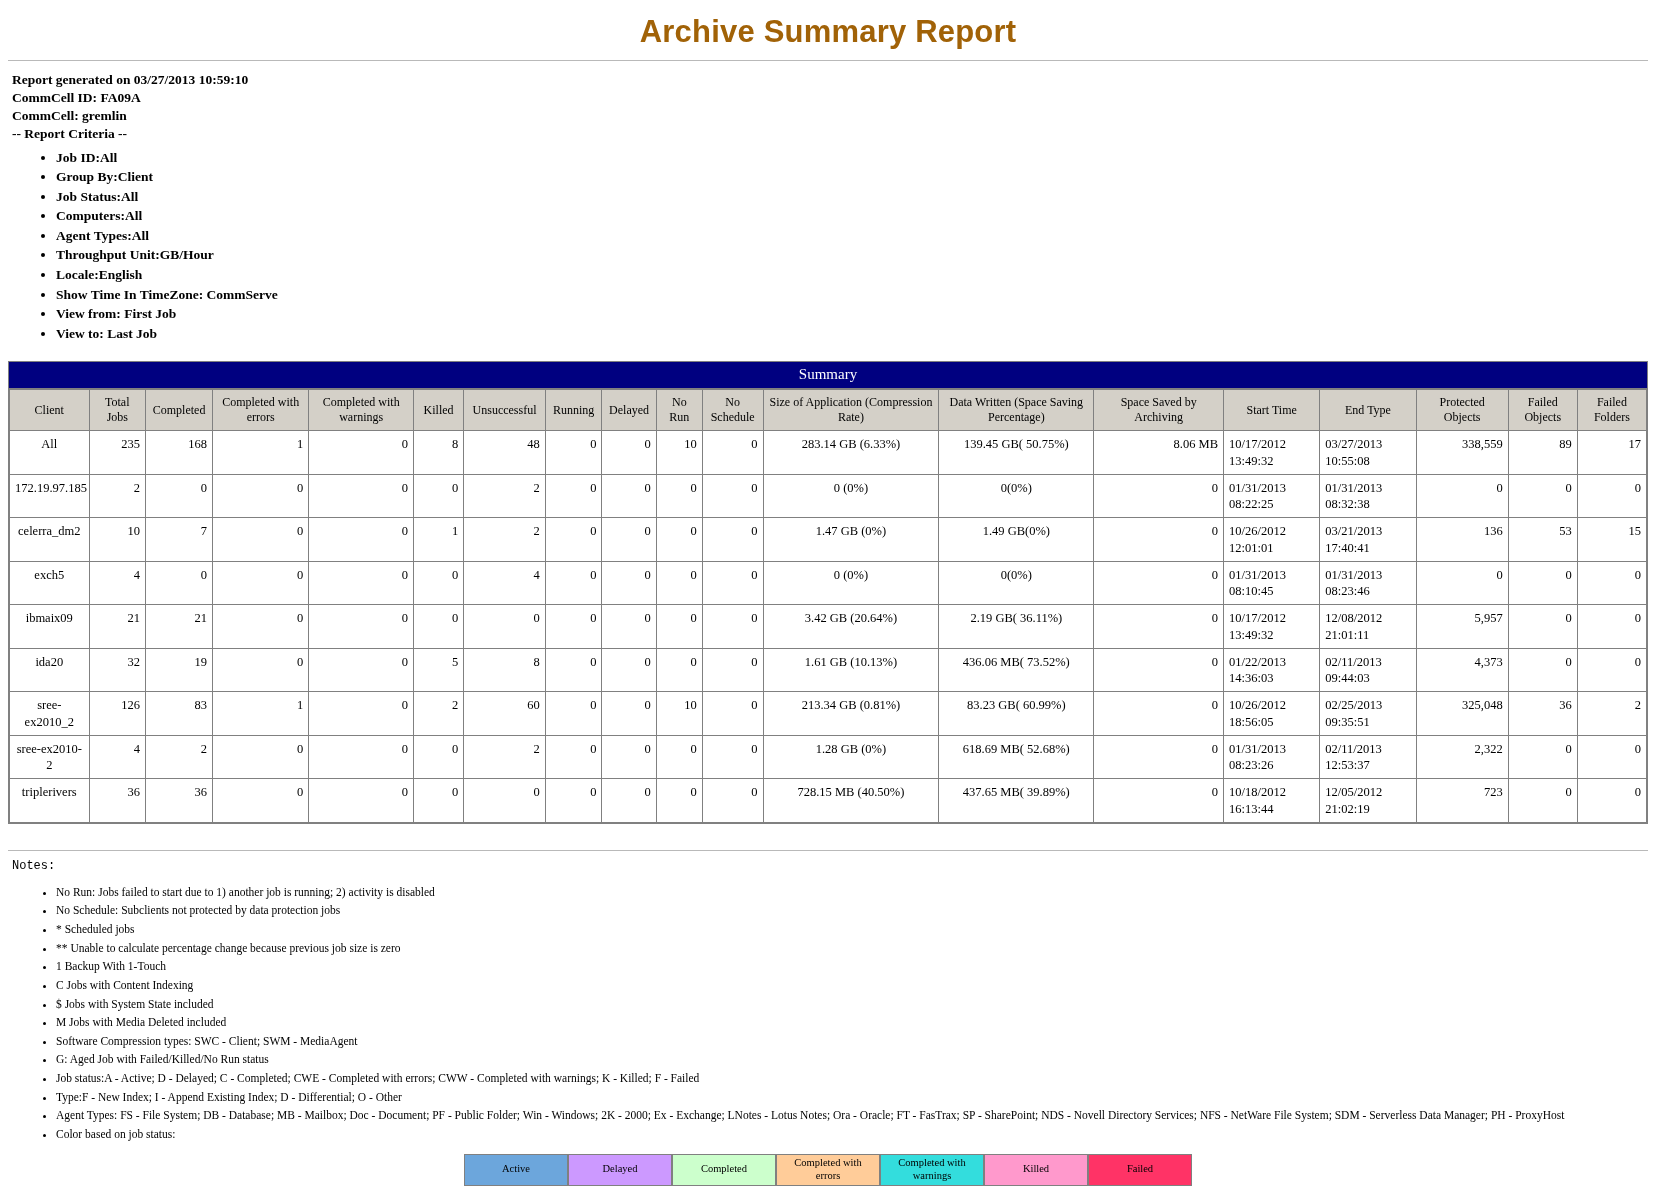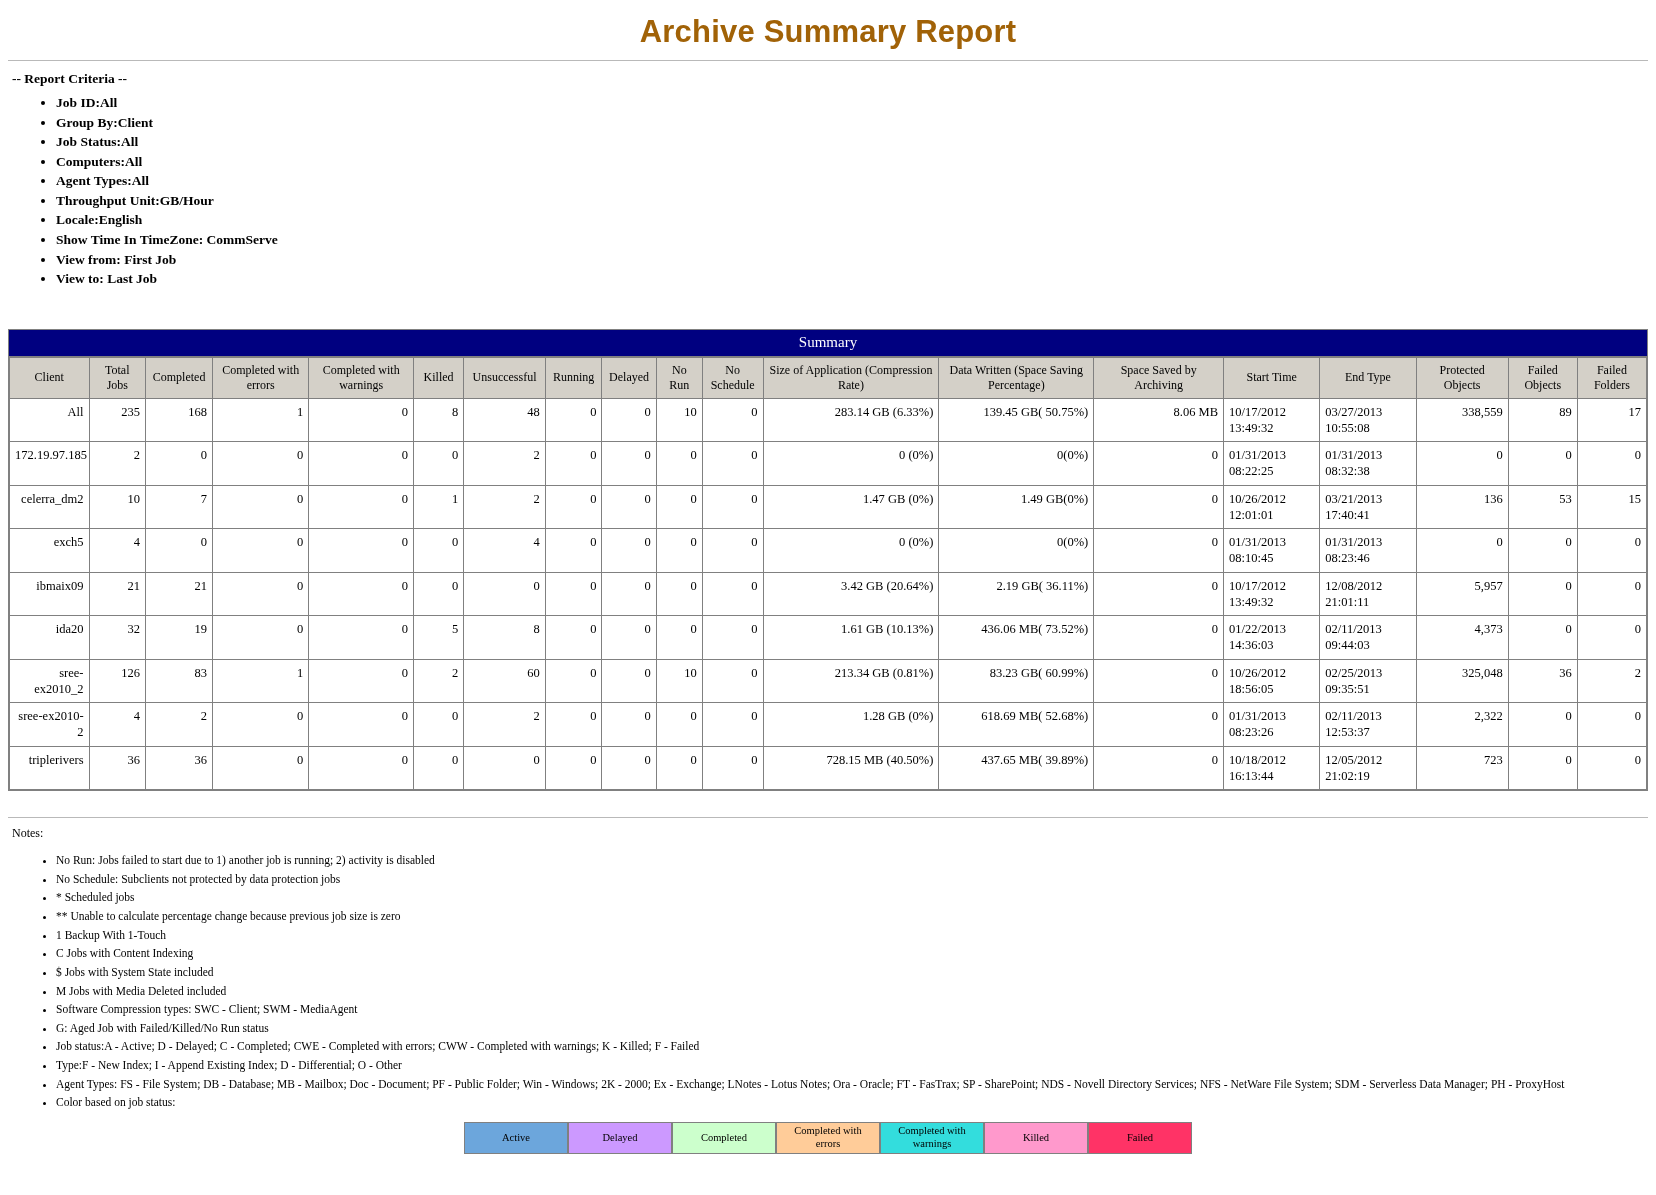--- a/index.html
+++ b/index.html
@@ -48,21 +48,21 @@
     margin: 0 0 0 30px;
     padding: 0 0 0 18px;
     list-style-type: disc;
   }
   ul.criteria li {
     font-size: 13.5px;
     font-weight: bold;
     line-height: 1.45;
   }
   .table-wrap {
-    margin-top: 40px;
+    margin-top: 18px;
     border: 1px solid #808080;
   }
   table.summary {
     width: 100%;
     border-collapse: collapse;
     table-layout: fixed;
   }
   table.summary caption.summary-band {
     background: #000080;
     color: #ffffff;
@@ -85,30 +85,31 @@
   }
   table.summary td {
     border: 1px solid #808080;
     font-size: 12.5px;
     padding: 5px 5px;
     vertical-align: top;
     line-height: 1.3;
     height: 28px;
   }
   td.num { text-align: right; }
-  td.txt { text-align: right; }
+  td.txt { text-align: center; }
   td.dt  { text-align: left; white-space: pre-line; }
   .notes-rule {
     border: none;
     border-top: 1px solid #b9b9b9;
     margin: 26px 0 0 0;
   }
   .notes-label {
     font-size: 12px;
     margin: 8px 0 10px 4px;
+    font-family: Liberation Mono, monospace;
   }
   ul.notes {
     margin: 0 0 0 30px;
     padding: 0 0 0 18px;
     list-style-type: disc;
   }
   ul.notes li {
     font-size: 11.5px;
     line-height: 1.62;
   }
@@ -135,20 +136,25 @@
   .lw1 { width: 104px; }
 </style>
 </head>
 <body>
 
 <div class="page">
 
   <h1 class="report-title">Archive Summary Report</h1>
   <hr class="title-rule">
 
+  <div>
+    <div class="meta-line">Report generated on 03/27/2013 10:59:10</div>
+    <div class="meta-line">CommCell ID: FA09A</div>
+    <div class="meta-line">CommCell: gremlin</div>
+  </div>
 
   <div class="criteria-head">-- Report Criteria --</div>
   <ul class="criteria">
     <li>Job ID:All</li>
     <li>Group By:Client</li>
     <li>Job Status:All</li>
     <li>Computers:All</li>
     <li>Agent Types:All</li>
     <li>Throughput Unit:GB/Hour</li>
     <li>Locale:English</li>

